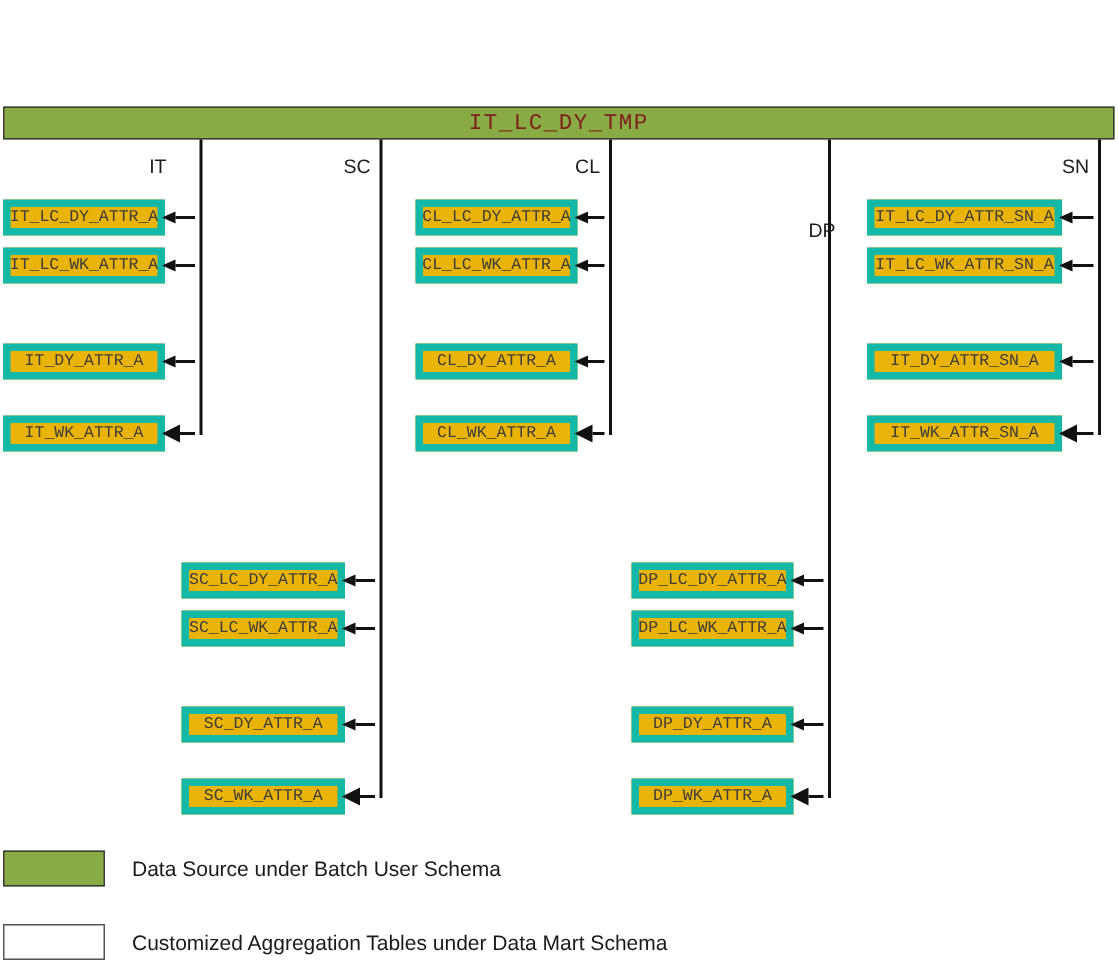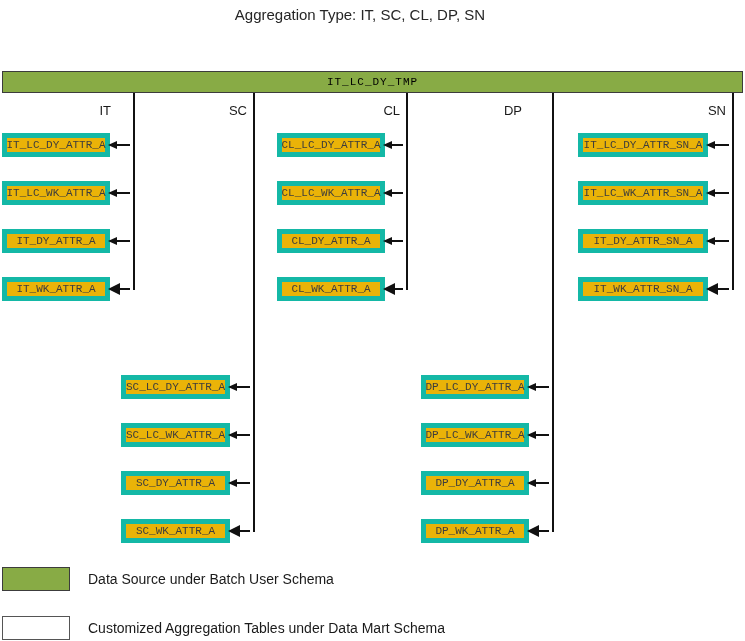--- a/index.html
+++ b/index.html
@@ -12,49 +12,49 @@
     position:absolute;left:0;top:6px;width:720px;text-align:center;
     font-size:15px;color:#262626;
   }
   
   .srcbar{
     position:absolute;left:2px;top:71px;width:739px;height:20px;
     background:#88ab45;border:1px solid #3c3c3c;
     display:flex;align-items:center;justify-content:center;
   }
   .srcbar span{
-    font-family:"Liberation Mono",monospace;font-size:11px;letter-spacing:1px;
-    color:#000000;
+    font-family:"Liberation Mono",monospace;font-size:15px;letter-spacing:1px;
+    color:#7f1d1d;
   }
   
   .vline{position:absolute;width:2px;background:#111;}
   .vl-it{left:133px;top:93px;height:197px;}
   .vl-sc{left:253px;top:93px;height:439px;}
   .vl-cl{left:406px;top:93px;height:197px;}
   .vl-dp{left:552px;top:93px;height:439px;}
   .vl-sn{left:732px;top:93px;height:197px;}
   
   .collabel{position:absolute;top:103px;width:50px;text-align:right;
     font-size:13px;color:#1a1a1a;}
   .cl-it{left:61px;} .cl-sc{left:197px;} .cl-cl{left:350px;}
-  .cl-dp{left:472px;} .cl-sn{left:676px;}
+  .cl-dp{left:507px;margin-top:43px;} .cl-sn{left:676px;}
   
   .colgroup{position:absolute;}
   .cg-it{left:2px;top:133px;width:108px;}
   .cg-sc{left:121px;top:375px;width:109px;}
   .cg-cl{left:277px;top:133px;width:108px;}
   .cg-dp{left:421px;top:375px;width:108px;}
   .cg-sn{left:578px;top:133px;width:130px;}
   .tbox{
     position:absolute;left:0;width:100%;height:24px;box-sizing:border-box;
     border:5px solid #14b8a6;background:#eab308;
     display:flex;align-items:center;justify-content:center;
   }
   .tbox:nth-of-type(1){top:0;}
-  .tbox:nth-of-type(2){top:48px;}
+  .tbox:nth-of-type(2){top:32px;}
   .tbox:nth-of-type(3){top:96px;}
   .tbox:nth-of-type(4){top:144px;text-align:center;}
   .tbox span{
     font-family:"Liberation Mono",monospace;font-size:11px;color:#3d3d3d;
     white-space:nowrap;
   }
   
   .arrow{
     position:absolute;left:100%;top:50%;transform:translateY(-50%);
     display:flex;align-items:center;
@@ -74,21 +74,20 @@
   .swatch{width:66px;height:22px;border:1px solid #3c3c3c;margin-right:18px;}
   .sw-green{background:#88ab45;}
   .sw-white{background:#ffffff;border-color:#555;}
   .legtext{font-size:14px;color:#1a1a1a;}
 </style>
 </head>
 <body>
 
 <div id="canvas">
 
-  <div class="title">Aggregation Type: IT, SC, CL, DP, SN</div>
 
   <div class="srcbar">
     <span>IT_LC_DY_TMP</span>
   </div>
 
   <div class="vline vl-it"></div>
   <div class="vline vl-sc"></div>
   <div class="vline vl-cl"></div>
   <div class="vline vl-dp"></div>
   <div class="vline vl-sn"></div>

